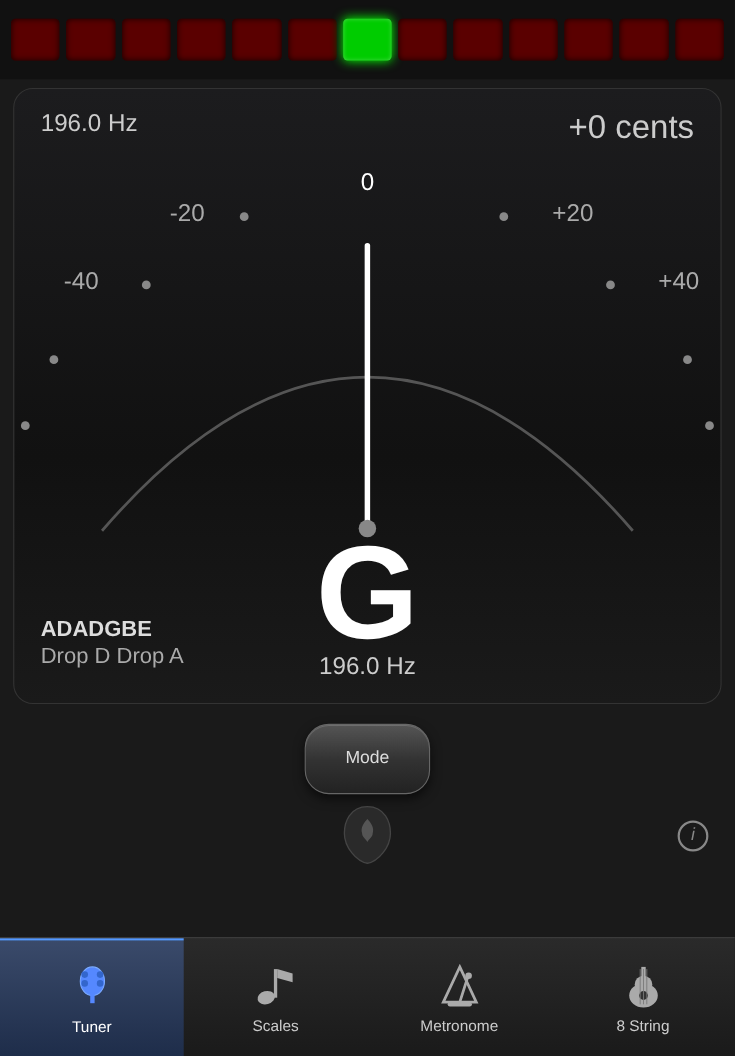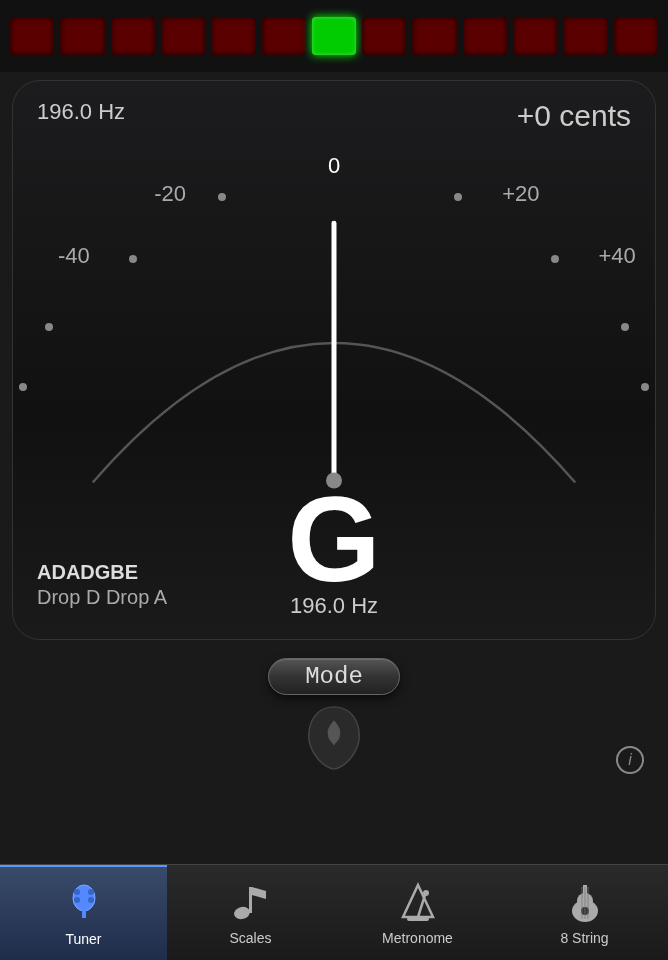--- a/index.html
+++ b/index.html
@@ -31,21 +31,21 @@
     }
     .led.active {
       background: #00cc00;
       box-shadow: 0 0 10px #00ff00, inset 0 0 4px rgba(255,255,255,0.3);
     }
 
     
     #tuner-display {
       margin: 8px 12px;
       background: linear-gradient(180deg, #1c1c1e 0%, #111 60%, #1a1a1a 100%);
-      border-radius: 28px;
+      border-radius: 18px;
       height: 560px;
       position: relative;
       border: 1px solid #333;
       overflow: hidden;
     }
 
     
     #freq-top {
       display: flex;
       justify-content: space-between;
@@ -146,27 +146,26 @@
       align-items: center;
       justify-content: flex-start;
       padding-top: 10px;
       position: relative;
     }
 
     #mode-button {
       background: linear-gradient(180deg, #555 0%, #333 50%, #222 100%);
       border: 1px solid #666;
       border-radius: 22px;
-      padding: 4px 36px;
+      padding: 22px 36px;
       color: #ddd;
-      font-size: 24px;
+      font-size: 16px;
       font-weight: 500;
       cursor: pointer;
       box-shadow: 0 4px 10px rgba(0,0,0,0.6), inset 0 1px 0 rgba(255,255,255,0.15);
-      font-family: Liberation Mono, monospace;
     }
 
     #pick-logo {
       margin-top: 8px;
       width: 60px;
       height: 70px;
     }
 
     #info-btn {
       position: absolute;
@@ -184,21 +183,21 @@
       font-style: italic;
       cursor: pointer;
     }
 
     
     #tab-bar {
       position: absolute;
       bottom: 0;
       left: 0;
       width: 668px;
-      height: 96px;
+      height: 108px;
       background: linear-gradient(180deg, #2a2a2a 0%, #1a1a1a 100%);
       border-top: 1px solid #444;
       display: flex;
     }
     .tab-item {
       flex: 1;
       display: flex;
       flex-direction: column;
       align-items: center;
       justify-content: center;

